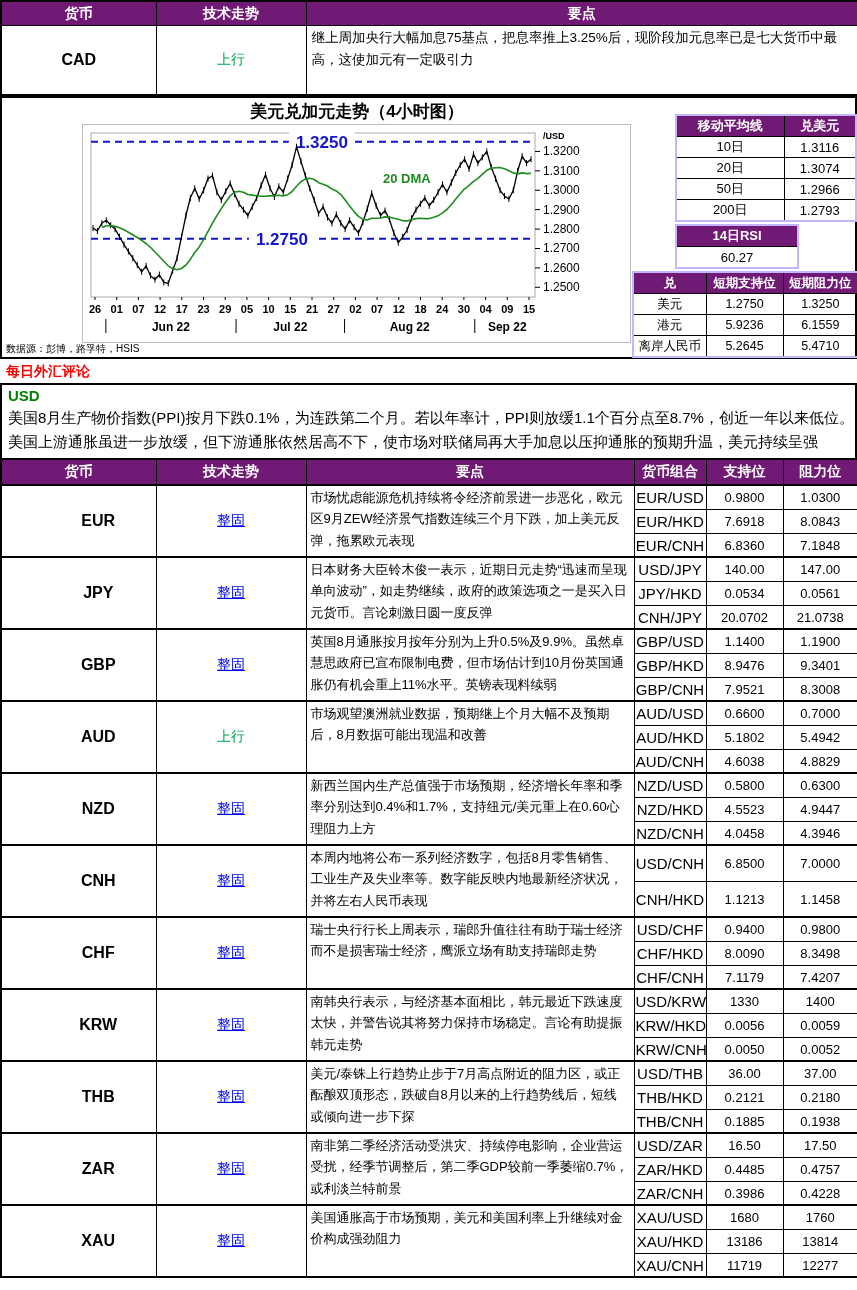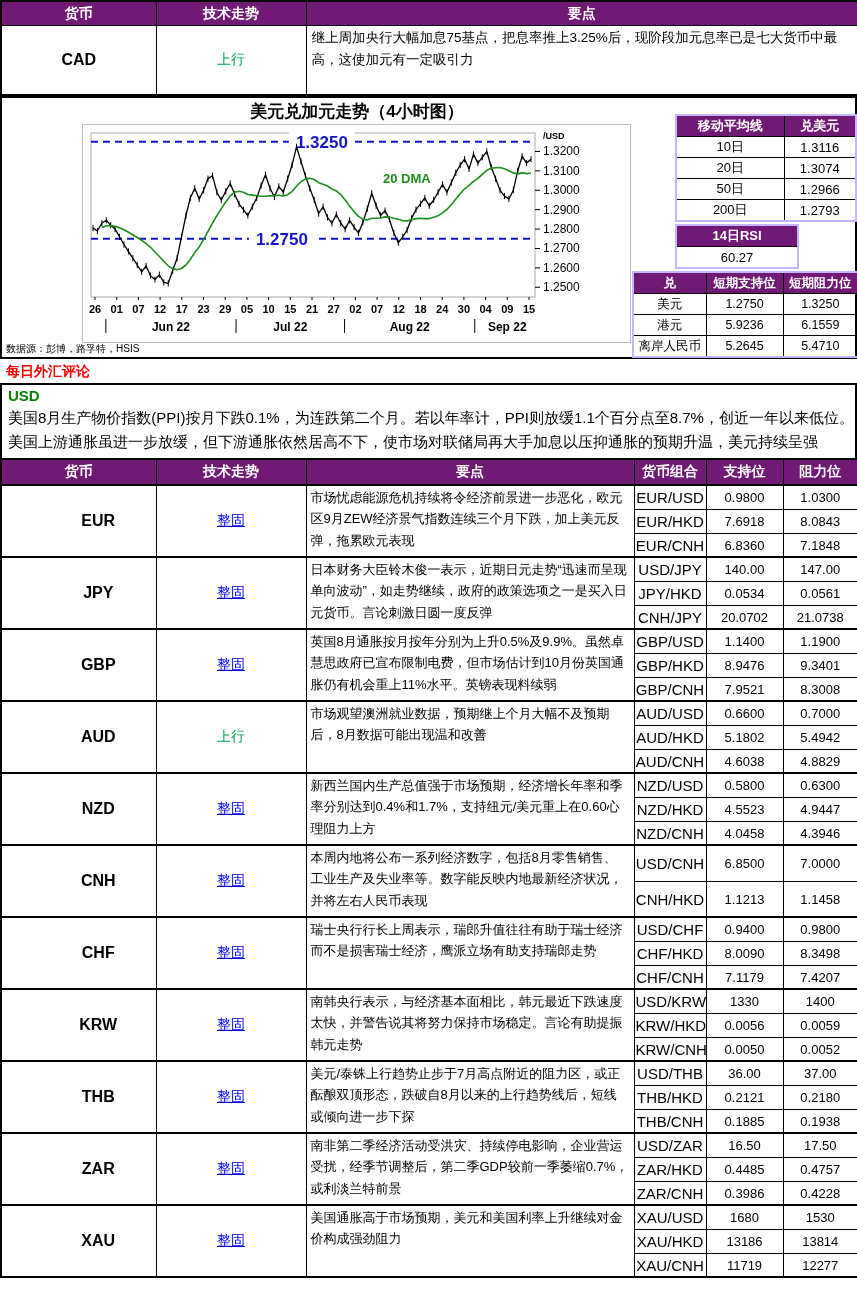--- a/index.html
+++ b/index.html
@@ -543,21 +543,21 @@
           <td class="pair">ZAR/CNH</td>
           <td class="num">0.3986</td>
           <td class="num">0.4228</td>
         </tr>
         <tr class="group-start">
           <td class="code" rowspan="3">XAU</td>
           <td class="trend consolidate" rowspan="3">整固</td>
           <td class="points" rowspan="3">美国通胀高于市场预期，美元和美国利率上升继续对金价构成强劲阻力</td>
           <td class="pair">XAU/USD</td>
           <td class="num">1680</td>
-          <td class="num">1530</td>
+          <td class="num">1760</td>
         </tr>
         <tr>
           <td class="pair">XAU/HKD</td>
           <td class="num">13186</td>
           <td class="num">13814</td>
         </tr>
         <tr>
           <td class="pair">XAU/CNH</td>
           <td class="num">11719</td>
           <td class="num">12277</td>

